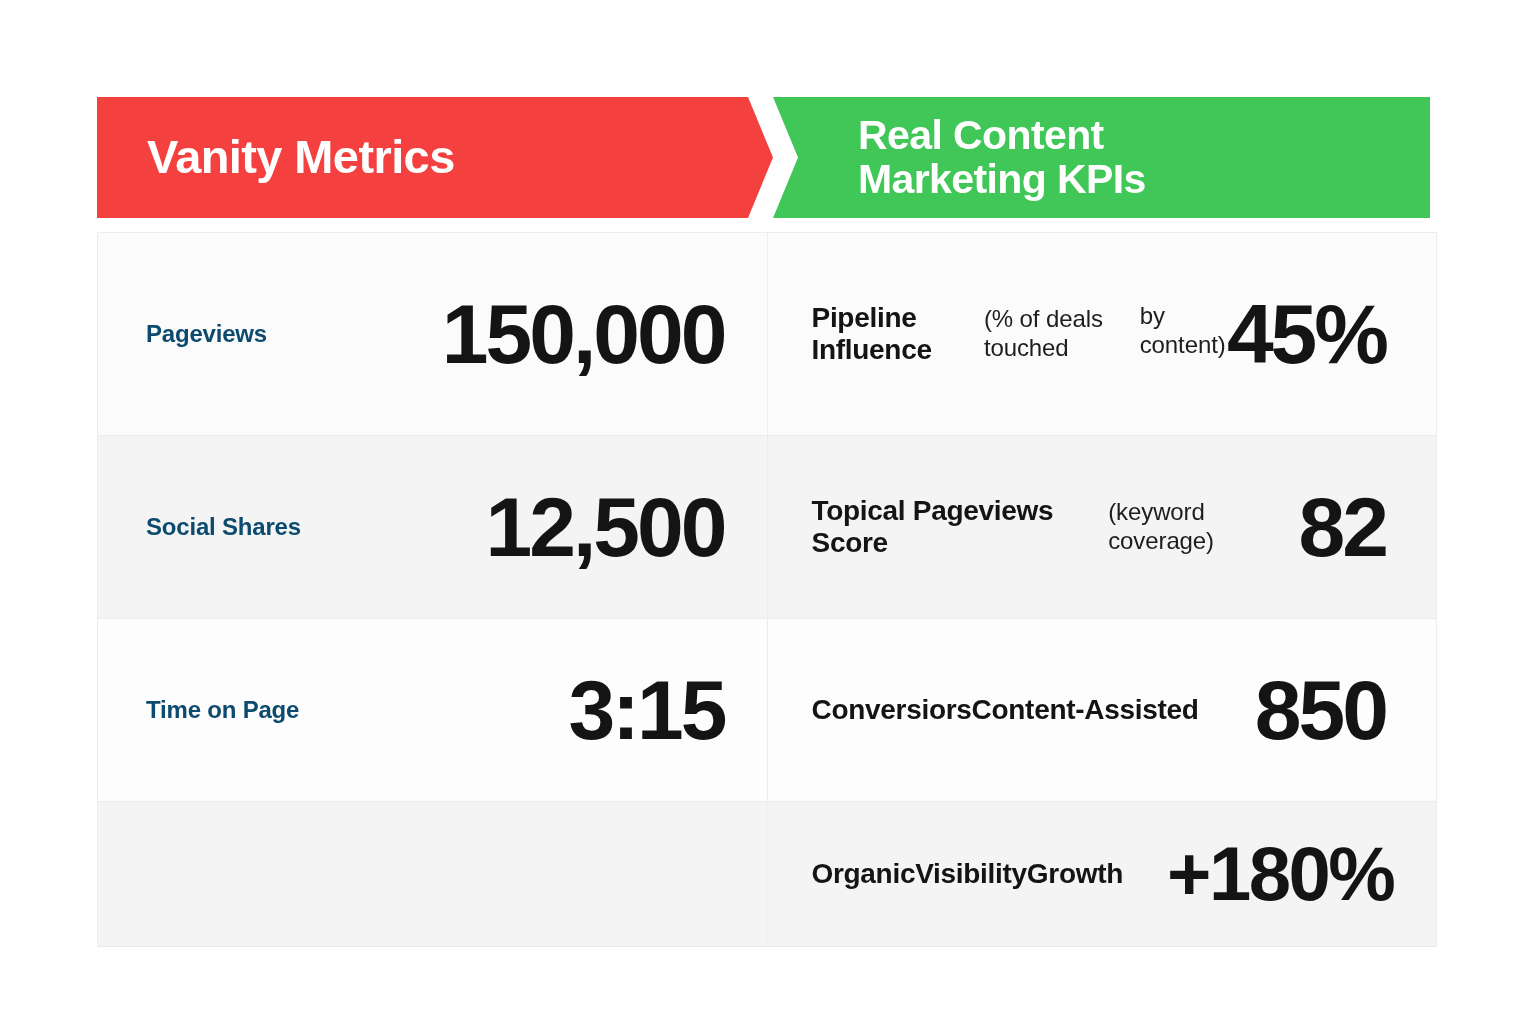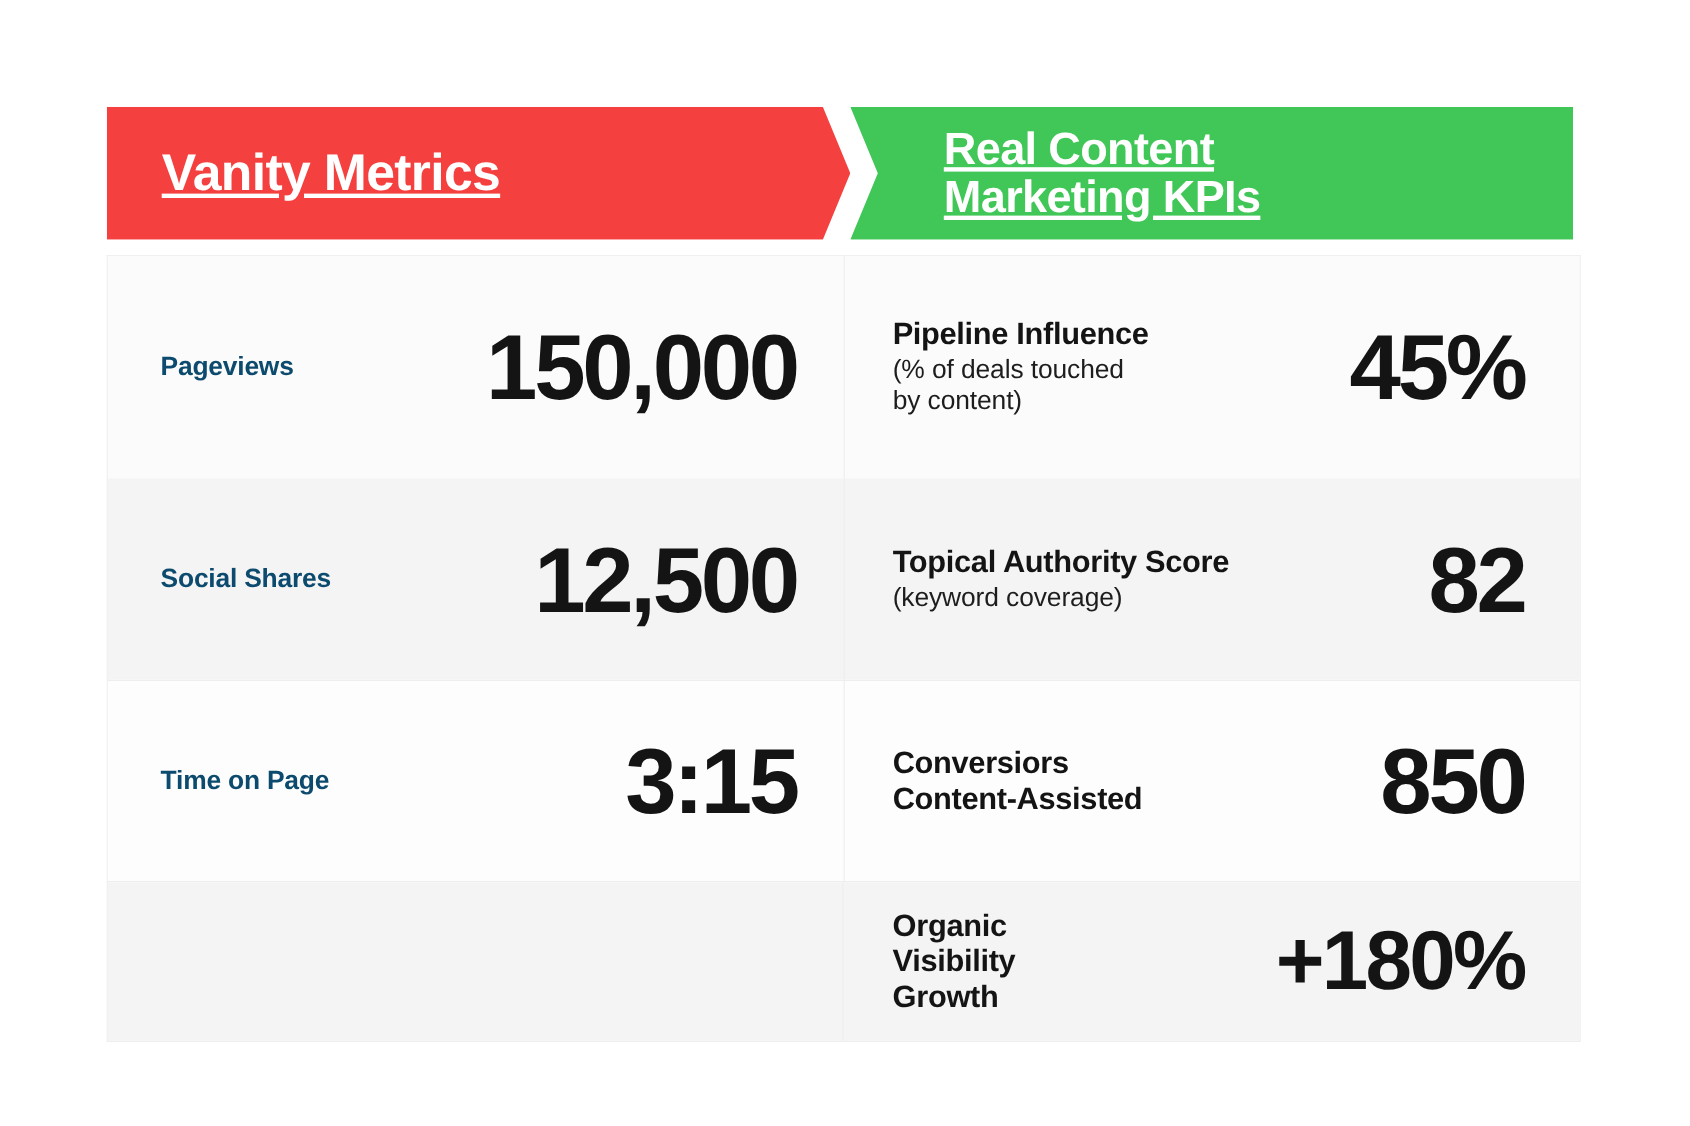--- a/index.html
+++ b/index.html
@@ -57,21 +57,20 @@
     background: #41c658;
     -webkit-clip-path: polygon(25px 0, 682px 0, 682px 100%, 25px 100%, 50px 50%);
     clip-path: polygon(25px 0, 682px 0, 682px 100%, 25px 100%, 50px 50%);
     padding-left: 110px;
   }
 
   .banner-title {
     color: #ffffff;
     font-weight: bold;
     letter-spacing: -0.6px;
-    text-decoration: underline;
   }
 
   .banner-left .banner-title {
     font-size: 47px;
     line-height: 1.04;
   }
 
   .banner-right .banner-title {
     font-size: 41px;
     line-height: 1.07;
@@ -139,21 +138,21 @@
   .label-plain {
     font-size: 24px;
     font-weight: bold;
     color: #0c4a6e;
     letter-spacing: -0.2px;
     white-space: nowrap;
   }
 
   .label-stack {
     display: flex;
-    flex-direction: column;
+    flex-direction: row;
     justify-content: center;
   }
 
   .label-main {
     font-size: 28px;
     font-weight: bold;
     color: #141414;
     line-height: 1.14;
     letter-spacing: -0.3px;
   }
@@ -224,21 +223,21 @@
       </div>
     </div>
 
     <div class="row row-h2">
       <div class="cell cell-left bg-b">
         <div class="label-plain">Social Shares</div>
         <div class="value">12,500</div>
       </div>
       <div class="cell cell-right bg-b">
         <div class="label-stack">
-          <div class="label-main">Topical Authority Score</div>
+          <div class="label-main">Topical Pageviews Score</div>
           <div class="label-sub">(keyword coverage)</div>
         </div>
         <div class="value">82</div>
       </div>
     </div>
 
     <div class="row row-h3">
       <div class="cell cell-left bg-c">
         <div class="label-plain">Time on Page</div>
         <div class="value">3:15</div>

